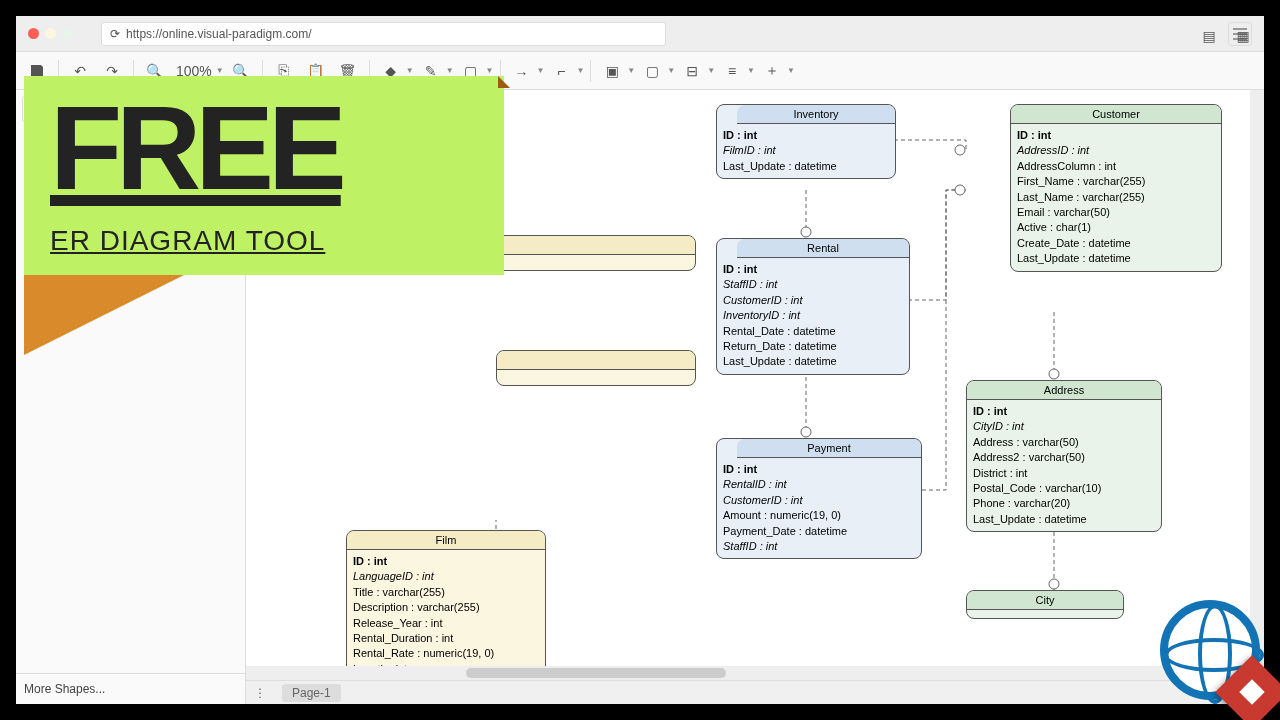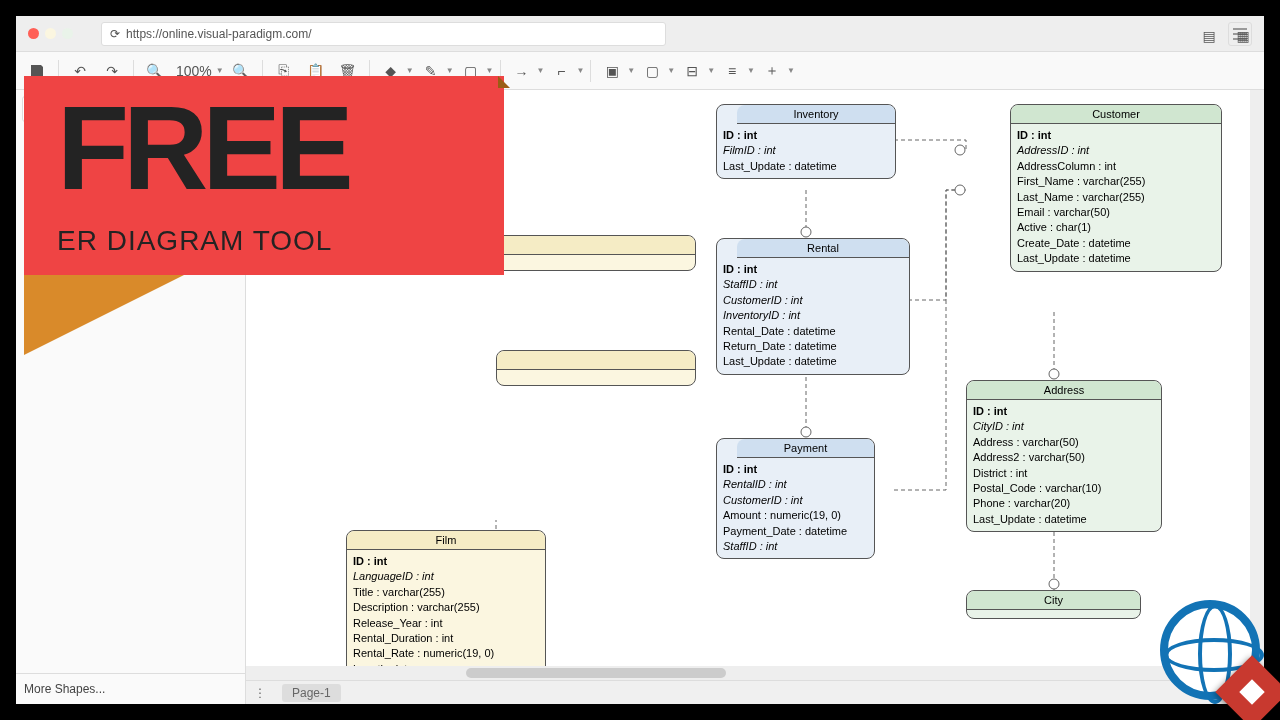--- a/index.html
+++ b/index.html
@@ -38,21 +38,21 @@
 .yellow .entity-title { background: #f5ecc5; } .yellow { background: #fbf6e0; }
 .scroll-h { position: absolute; bottom: 24px; left: 230px; right: 22px; height: 14px; background: #eee; }
 .scroll-thumb { position: absolute; left: 220px; width: 260px; height: 10px; top: 2px; background: #ccc; border-radius: 5px; }
 .scroll-v { width: 14px; background: #eee; }
 .statusbar { position: absolute; bottom: 0; left: 230px; right: 0; height: 24px; background: #f0f0f0; border-top: 1px solid #ddd; display:flex; align-items:center; padding: 0 8px; font-size: 12px; color:#666; gap: 8px; }
 .page-tab { background: #ddd; padding: 2px 10px; border-radius:3px; margin-left: 8px; }
 .right-icons { position: absolute; top: 6px; right: 6px; display:flex; gap:4px; }
 
 
 .banner { position: absolute; top: 76px; left: 24px; width: 480px; }
-.banner-main { background: #ef4444; color: #222; padding: 16px 33px 18px; position: relative; }
+.banner-main { background: #bef264; color: #222; padding: 16px 26px 18px; position: relative; text-decoration: underline; }
 .banner-shadow { position: absolute; top: -6px; left: 6px; right: -6px; bottom: 40px; background:#333; z-index:-1; }
 .banner h1 { font-size: 118px; font-weight: 900; letter-spacing: -6px; line-height: 0.95; font-family: Arial Black, Arial, sans-serif; color:#232323; }
 .banner p { font-size: 28px; font-weight: 400; margin-top: 21px; letter-spacing: 1px; color:#232323; }
 .banner-tail { position: relative; width: 0; height: 0; border-top: 80px solid #d98a2a; border-left: 0 solid transparent; border-right: 160px solid transparent; margin-left: 0; }
 .banner-tail-shadow { position:absolute; left:6px; top:0; width:0; height:0; border-top: 80px solid #333; border-right: 160px solid transparent; z-index:-1; }
 .fold { position:absolute; top:0; right:-6px; width:0; height:0; border-top: 12px solid transparent; border-left: 12px solid #9a5d14; }
 
 
 .vp-logo { position: absolute; bottom: 10px; right: 10px; width: 110px; height: 110px; }
 .globe { width:100px; height:100px; border: 8px solid #1273b5; border-radius: 50%; position: relative; background:#fff; }
@@ -183,21 +183,21 @@
             <div class="entity-body">
               <div class="entity-row bold">ID : int</div>
               <div class="entity-row italic">StaffID : int</div>
               <div class="entity-row italic">CustomerID : int</div>
               <div class="entity-row italic">InventoryID : int</div>
               <div class="entity-row">Rental_Date : datetime</div>
               <div class="entity-row">Return_Date : datetime</div>
               <div class="entity-row">Last_Update : datetime</div>
             </div>
           </div>
-        <div id="ent-payment" class="entity blue" style="left:470px; top:348px; width:159px;">
+        <div id="ent-payment" class="entity blue" style="left:470px; top:348px; width:206px;">
             <div class="entity-title">Payment</div>
             <div class="entity-body">
               <div class="entity-row bold">ID : int</div>
               <div class="entity-row italic">RentalID : int</div>
               <div class="entity-row italic">CustomerID : int</div>
               <div class="entity-row">Amount : numeric(19, 0)</div>
               <div class="entity-row">Payment_Date : datetime</div>
               <div class="entity-row italic">StaffID : int</div>
             </div>
           </div>
@@ -221,21 +221,21 @@
               <div class="entity-row bold">ID : int</div>
               <div class="entity-row italic">CityID : int</div>
               <div class="entity-row">Address : varchar(50)</div>
               <div class="entity-row">Address2 : varchar(50)</div>
               <div class="entity-row">District : int</div>
               <div class="entity-row">Postal_Code : varchar(10)</div>
               <div class="entity-row">Phone : varchar(20)</div>
               <div class="entity-row">Last_Update : datetime</div>
             </div>
           </div>
-        <div id="ent-city" class="entity green" style="left:720px; top:500px; width:175px;">
+        <div id="ent-city" class="entity green" style="left:720px; top:500px; width:158px;">
             <div class="entity-title">City</div>
             <div class="entity-body"></div>
           </div>
         <div id="ent-film" class="entity yellow" style="left:100px; top:440px; width:200px;">
             <div class="entity-title">Film</div>
             <div class="entity-body">
               <div class="entity-row bold">ID : int</div>
               <div class="entity-row italic">LanguageID : int</div>
               <div class="entity-row">Title : varchar(255)</div>
               <div class="entity-row">Description : varchar(255)</div>

